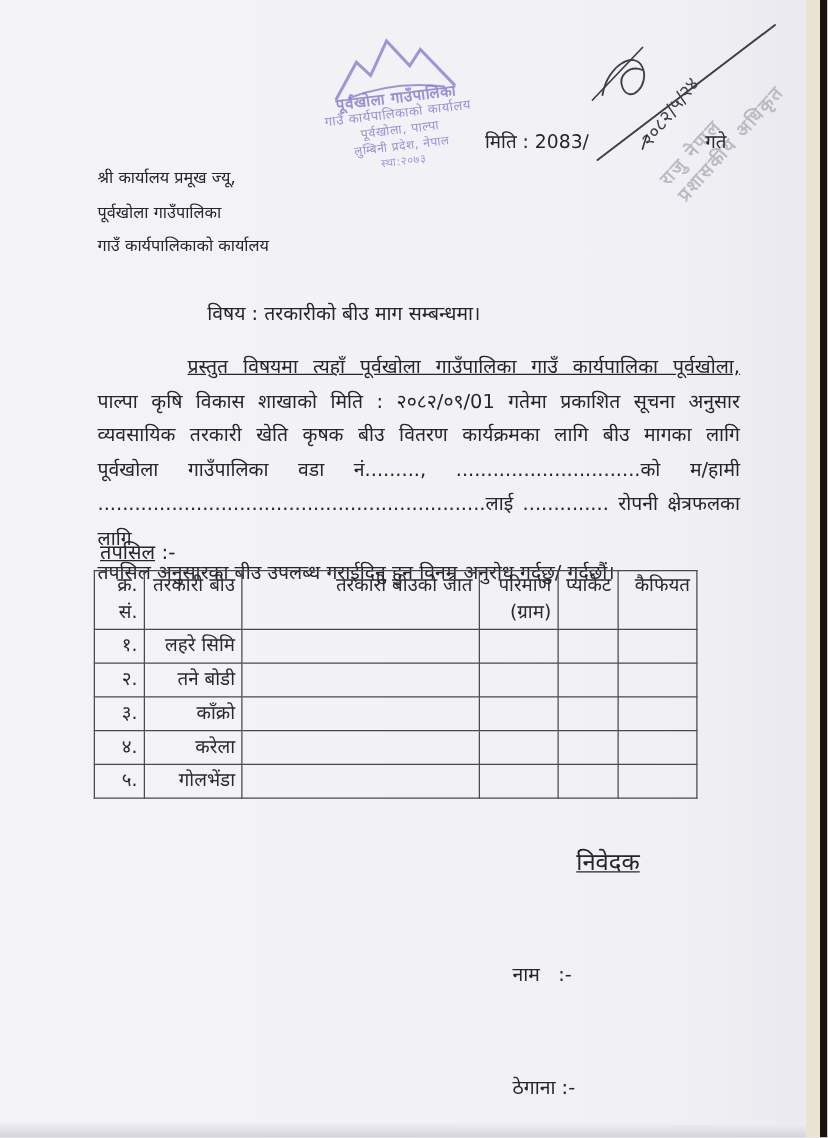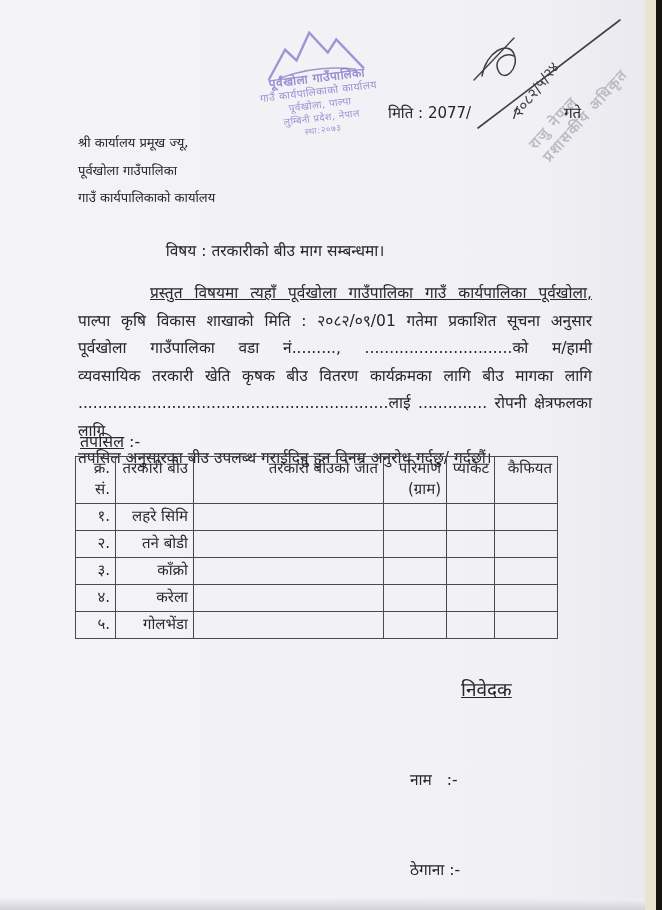--- a/index.html
+++ b/index.html
@@ -89,36 +89,36 @@
     <path d="M6 70 L46 28" fill="none" stroke="#3f3f46" stroke-width="1.4" stroke-linecap="round"></path>
     <text x="0" y="0" transform="translate(52 108) rotate(-52)" font-size="15" fill="#3f3f46" font-family="DejaVu Sans, sans-serif">२०८२/५/२४</text>
   </svg>
 
   <div class="officer-stamp">
     <div>राजु नेपाल</div>
     <div>प्रशासकीय अधिकृत</div>
   </div>
 
   <div class="date-line">
-    <span>मिति : 2077/</span><span class="gap1">/</span><span class="gap2">गते</span>
+    <span>मिति : 2083/</span><span class="gap1">/</span><span class="gap2">गते</span>
   </div>
 
   <div class="recipient">
     <div>श्री कार्यालय प्रमूख ज्यू,</div>
     <div>पूर्वखोला गाउँपालिका</div>
     <div>गाउँ कार्यपालिकाको कार्यालय</div>
   </div>
 
   <div class="subject">विषय : तरकारीको बीउ माग सम्बन्धमा।</div>
 
   <div class="body-par">
     <span class="bl first">प्रस्तुत विषयमा त्यहाँ पूर्वखोला गाउँपालिका गाउँ कार्यपालिका पूर्वखोला,</span>
     <span class="bl">पाल्पा कृषि विकास शाखाको मिति : २०८२/०९/01 गतेमा प्रकाशित सूचना अनुसार</span>
+    <span class="bl">व्यवसायिक तरकारी खेति कृषक बीउ वितरण कार्यक्रमका लागि बीउ मागका लागि</span>
     <span class="bl">पूर्वखोला गाउँपालिका वडा नं........., ..............................को म/हामी</span>
-    <span class="bl">व्यवसायिक तरकारी खेति कृषक बीउ वितरण कार्यक्रमका लागि बीउ मागका लागि</span>
     <span class="bl">...............................................................लाई .............. रोपनी क्षेत्रफलका लागि</span>
     <span class="bl last">तपसिल अनुसारका बीउ उपलब्ध गराईदिनु हुन विनम्र अनुरोध गर्दछु/ गर्दछौं।</span>
   </div>
 
   <div class="tapasil"><span class="u">तपसिल</span><span> :-</span></div>
 
   <table class="seeds">
     <colgroup>
       <col style="width:40px">
         <col style="width:78px">

